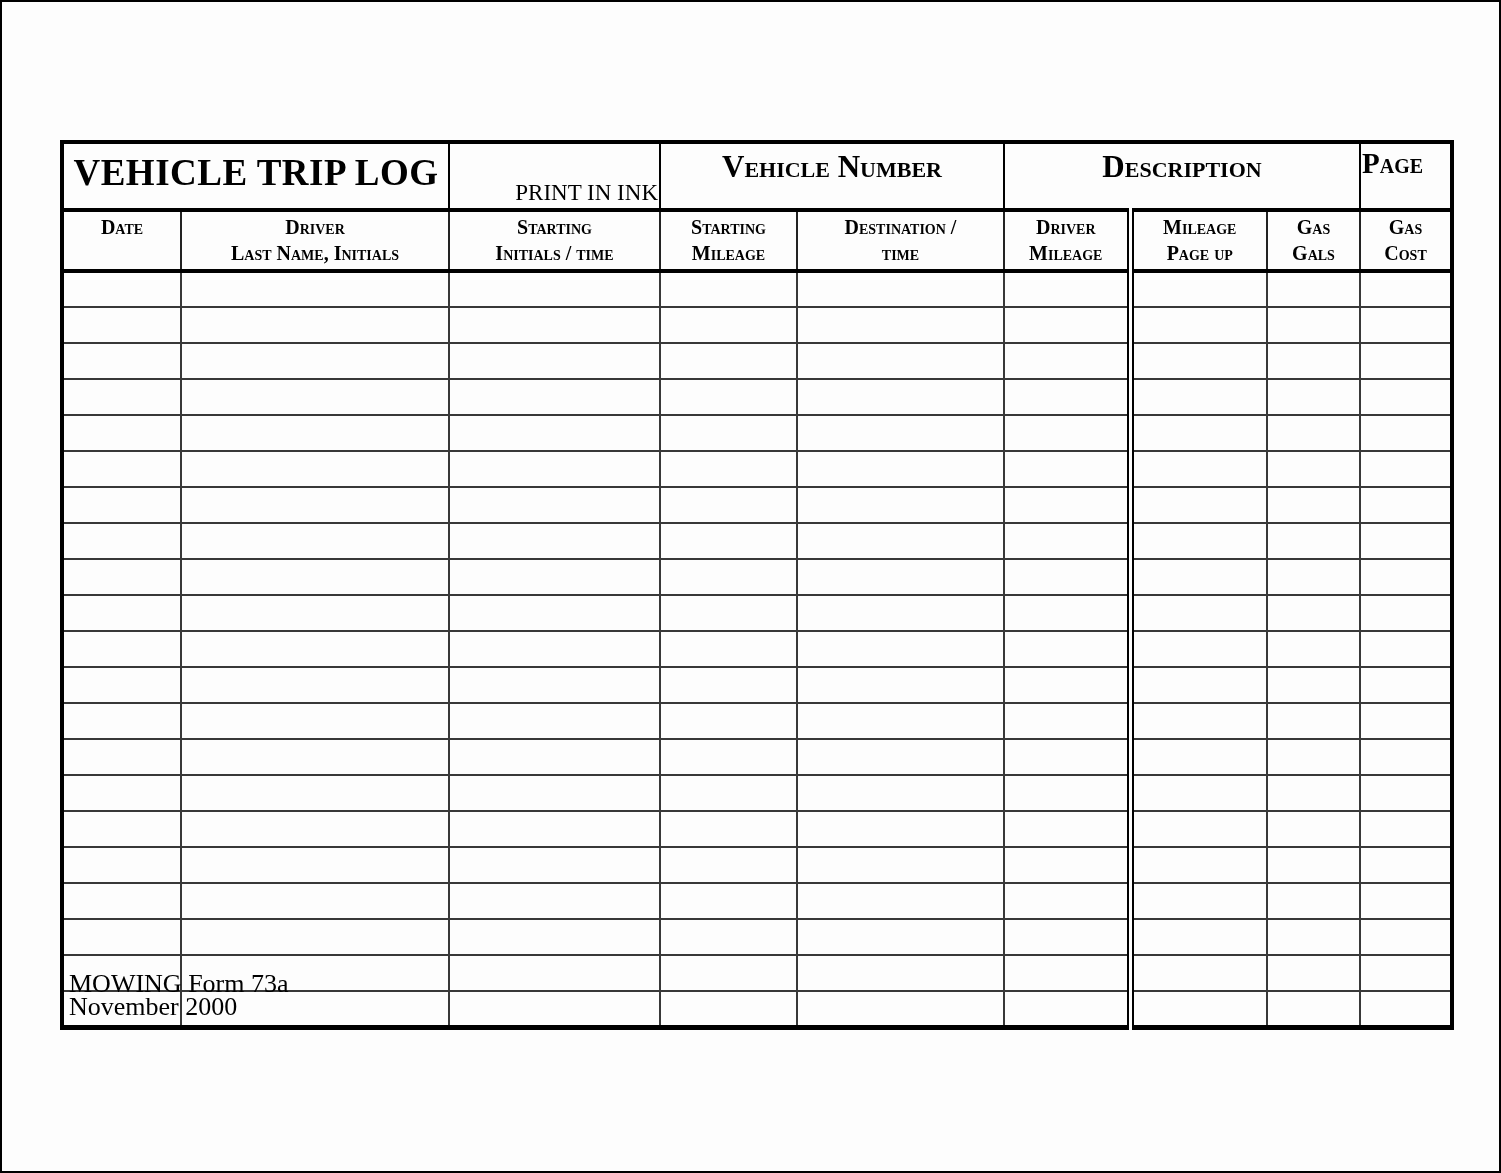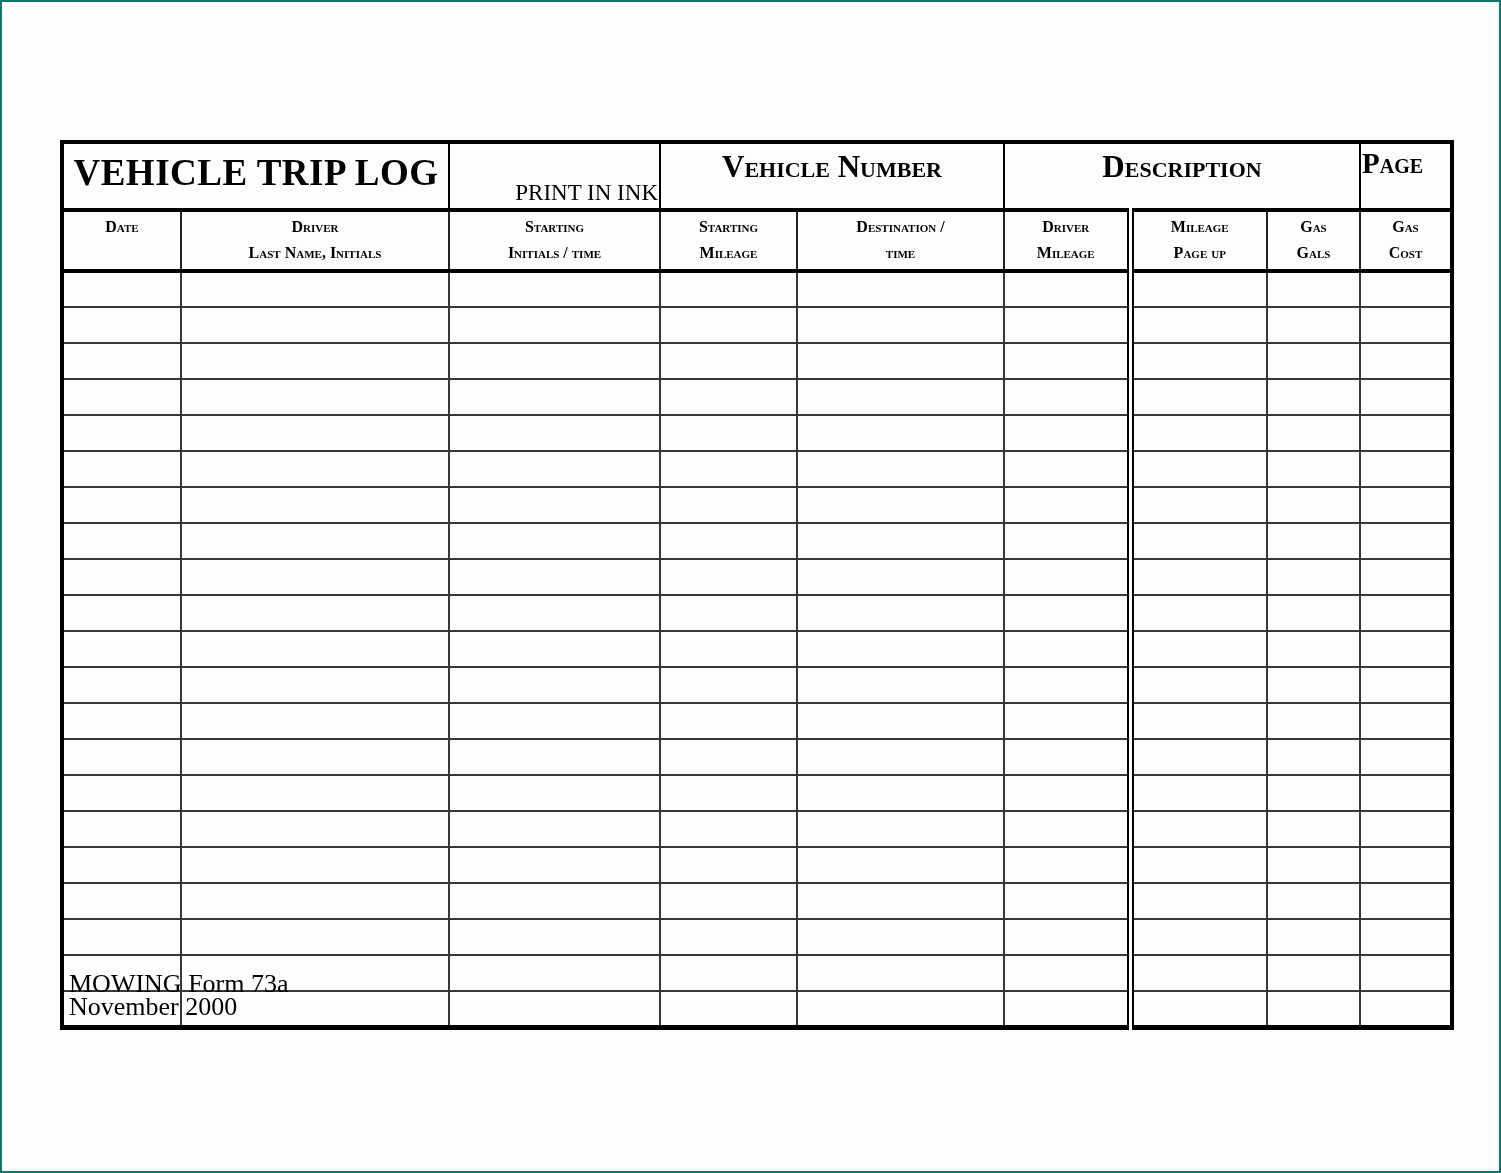--- a/index.html
+++ b/index.html
@@ -7,21 +7,21 @@
     width: 1501px; height: 1173px;
     background: #ffffff;
     font-family: "Liberation Serif", serif;
     color: #000;
   }
   .canvas {
     position: relative;
     width: 1501px; height: 1173px;
     box-sizing: border-box;
     background: #fdfdfd;
-    border: 2px solid #0f766e;
+    border: 2px solid #000000;
     overflow: hidden;
   }
   table.trip-table {
     position: absolute;
     left: 58px; top: 138px;
     width: 1390px;
     border-collapse: collapse;
     table-layout: fixed;
     border: 4px solid #000;
     background: #fdfdfd;
@@ -56,21 +56,21 @@
     text-align: left; vertical-align: top;
     padding-top: 3px;
   }
   
   tr.col-header td {
     border: 2px solid #222;
     border-top: 4px solid #000;
     border-bottom: 4px solid #000;
     height: 54px;
     font-variant: small-caps;
-    font-weight: bold; font-size: 16px;
+    font-weight: bold; font-size: 20px;
     line-height: 26px;
     text-align: center; vertical-align: top;
     padding-top: 2px;
     overflow: hidden;
   }
   
   tr.body-row { height: 36px; }
   tr.body-row td {
     border: 2px solid #383838;
     padding: 0;

